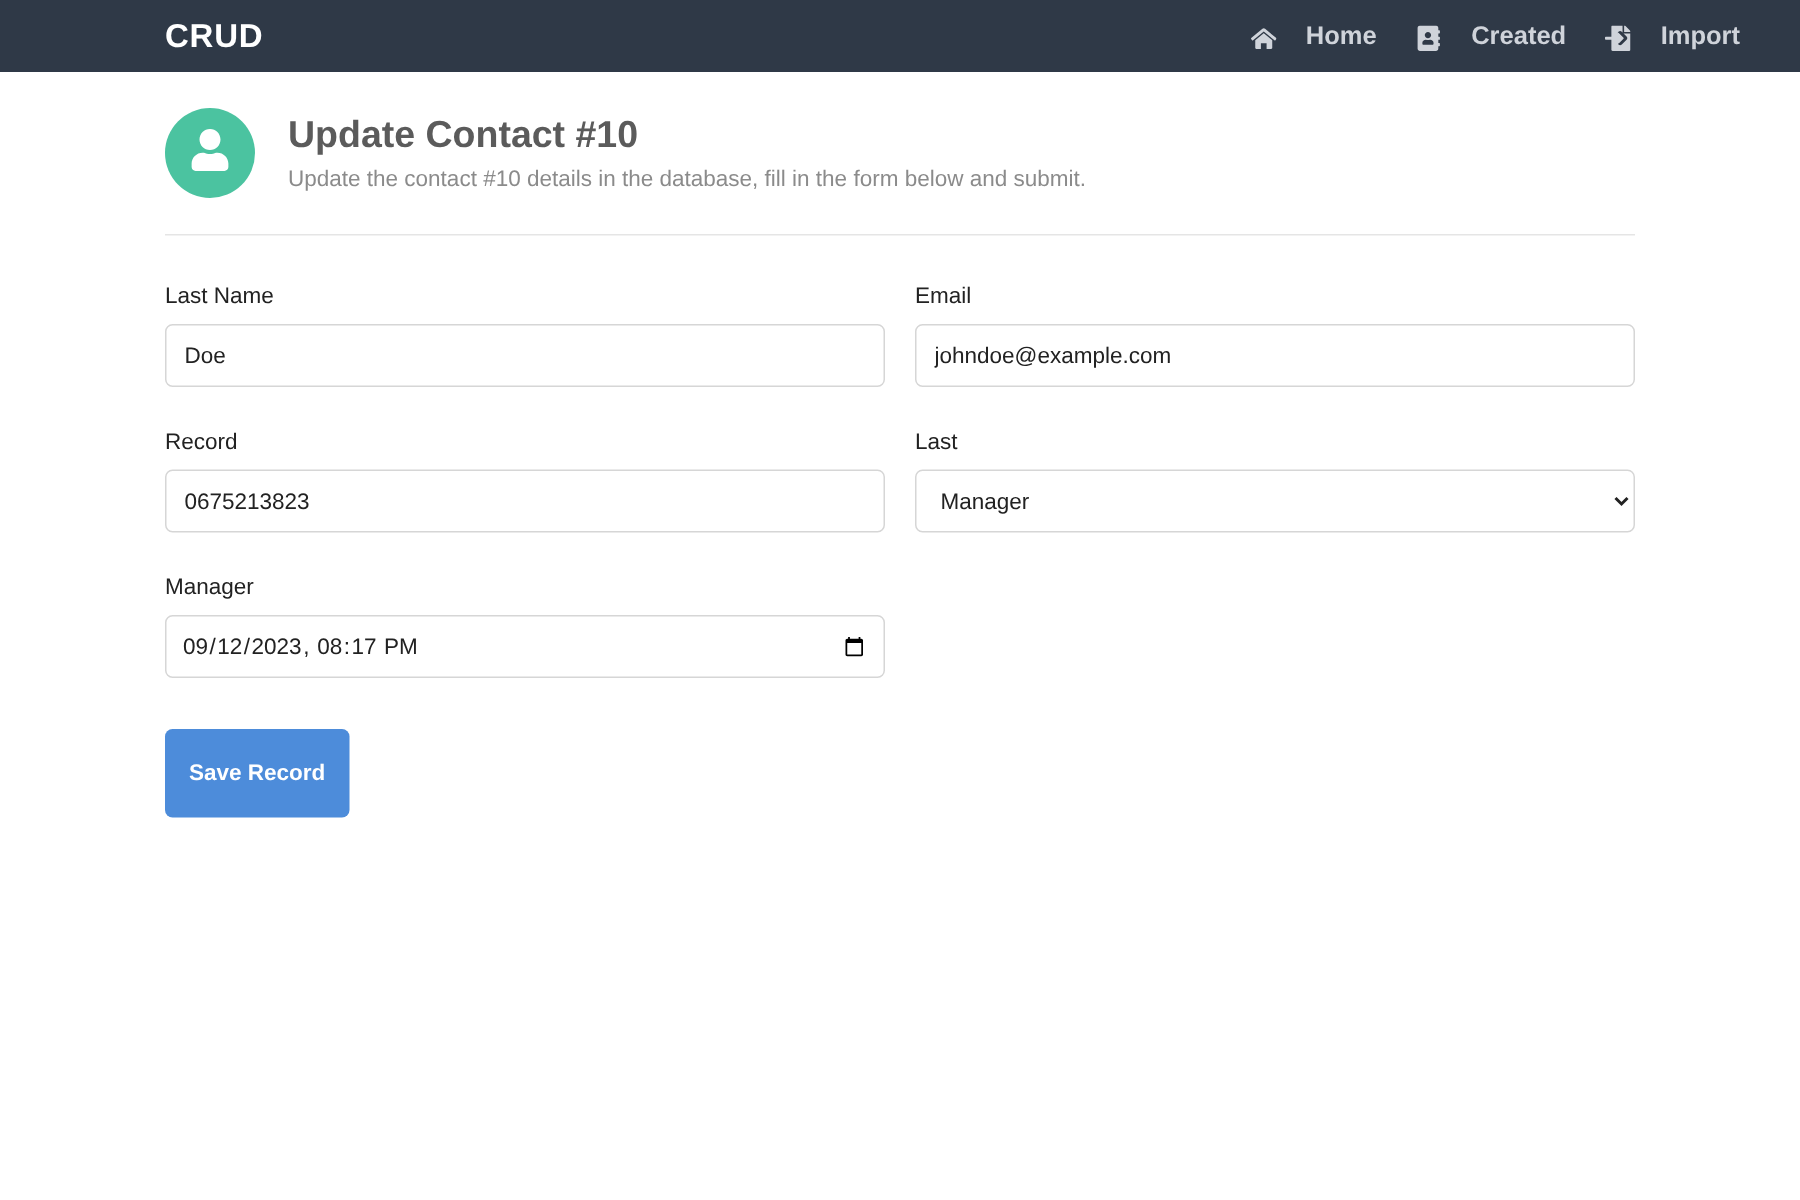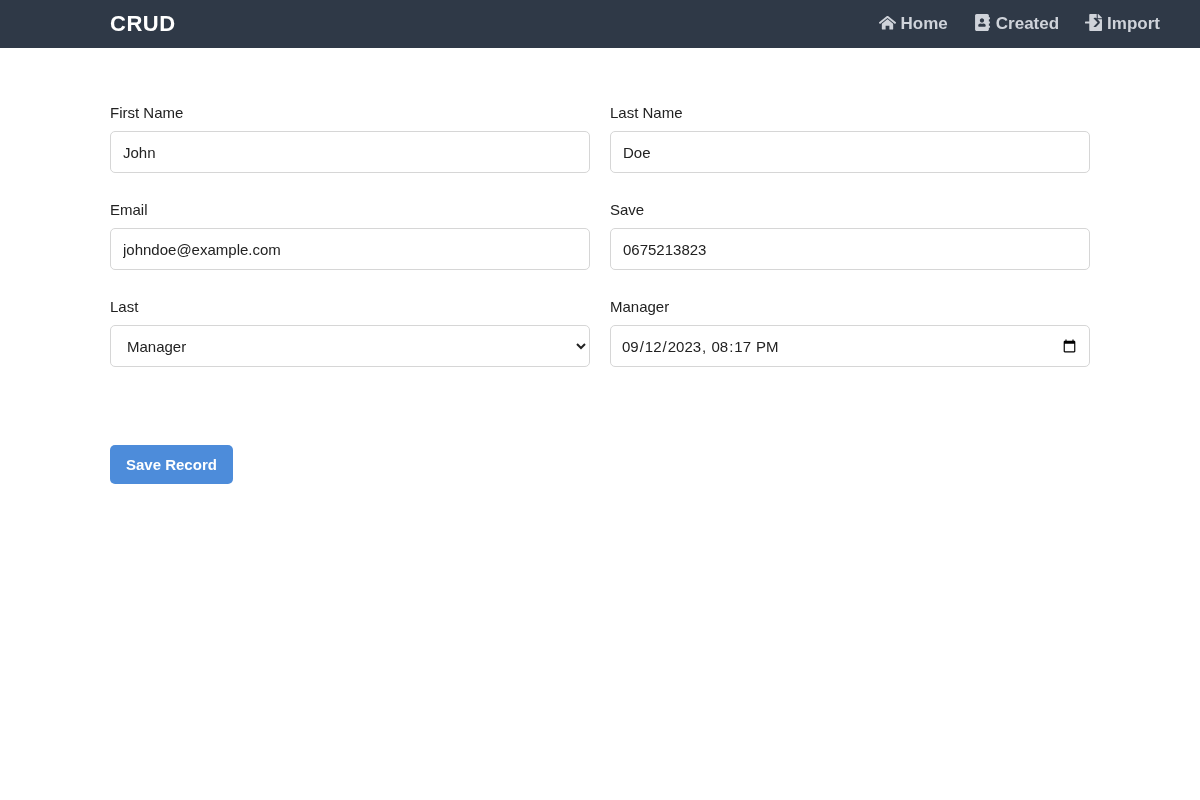--- a/index.html
+++ b/index.html
@@ -17,22 +17,22 @@
   }
   .nav-brand {
     color:#ffffff;
     font-size:22px;
     font-weight:600;
     letter-spacing:0.5px;
   }
   .nav-spacer { flex:1; }
   .nav-link {
     display:flex;
-    align-items:flex-start;
-    gap:5px;
+    align-items:flex-end;
+    gap:20px;
     margin-left:26px;
     color:#cfd3da;
     font-size:17px;
     font-weight:600;
     cursor:pointer;
   }
   .nav-link svg { width:17px; height:17px; fill:#cfd3da; display:block; }
 
   
   .content {
@@ -93,25 +93,24 @@
     font-family: inherit;
   }
   .field input[type="datetime-local"] { padding:0 10px; }
 
   .submit-row { grid-column: 1 / -1; margin-top:14px; }
   .btn-primary {
     background:#4d8cda;
     color:#fff;
     border:none;
     border-radius:5px;
-    padding:11px 16px;
+    padding:21px 16px;
     font-size:15px;
     font-weight:600;
     cursor:pointer;
-    margin-top:44px;
   }
 </style>
 </head>
 <body>
 
 <div class="nav">
   <span class="nav-brand">CRUD</span>
   <span class="nav-spacer"></span>
 
   <span class="nav-link">
@@ -137,40 +136,49 @@
       <svg viewBox="0 0 512 512">
           <path d="M16 288h240v63c0 11 13 16 20 8l96-95c5-5 5-12 0-17l-96-95c-7-8-20-3-20 8v64H16c-9 0-16 7-16 16v32c0 9 7 16 16 16zM505 105L407 7c-5-5-11-7-17-7H384v128h128v-6c0-6-2-12-7-17zM352 136V0H152c-13 0-24 11-24 24v200h128v-66c0-42 51-64 81-34l96 95c19 18 19 48 0 67l-96 95c-30 30-81 9-81-34v-59H128v200c0 13 11 24 24 24h336c13 0 24-11 24-24V160H376c-13 0-24-11-24-24z"></path>
         </svg>
     </span>
     <span>Import</span>
   </span>
 </div>
 
 <div class="content">
 
+  <div class="heading-row">
+    <div class="avatar">
+      <span>
+        <svg viewBox="0 0 448 512">
+            <path d="M224 256c71 0 128-57 128-128S295 0 224 0 96 57 96 128s57 128 128 128zm90 32h-17c-22 10-47 16-73 16s-51-6-73-16h-17C60 288 0 348 0 422v42c0 26 22 48 48 48h352c26 0 48-22 48-48v-42c0-74-60-134-134-134z"></path>
+          </svg>
+      </span>
+    </div>
+    <div class="heading-text">
+      <h2>Update Contact #10</h2>
+      <p>Update the contact #10 details in the database, fill in the form below and submit.</p>
+    </div>
+  </div>
 
   <div class="form">
 
-    <div class="field">
-      <label>First Name</label>
-      <input type="text" value="John" style="">
-    </div>
 
     <div class="field">
       <label>Last Name</label>
       <input type="text" value="Doe" style="">
     </div>
 
     <div class="field">
       <label>Email</label>
       <input type="text" value="johndoe@example.com" style="">
     </div>
 
     <div class="field">
-      <label>Save</label>
+      <label>Record</label>
       <input type="text" value="0675213823" style="">
     </div>
 
     <div class="field">
       <label>Last</label>
       <select id="title-select"><option>Employee</option><option>Assistant</option><option selected="">Manager</option></select>
     </div>
 
     <div class="field">
       <label>Manager</label>

